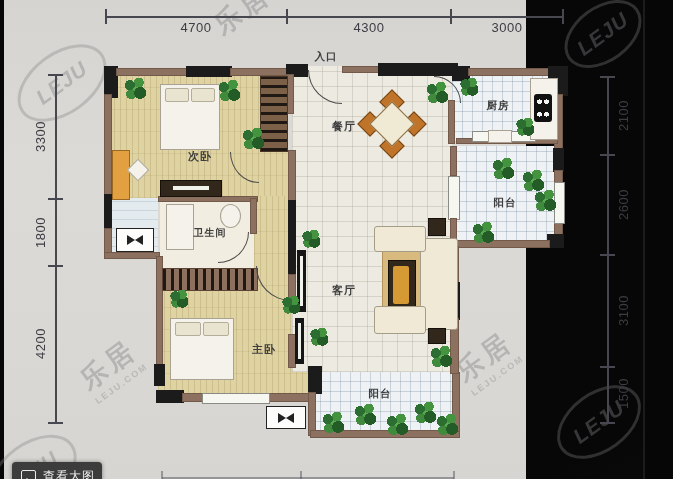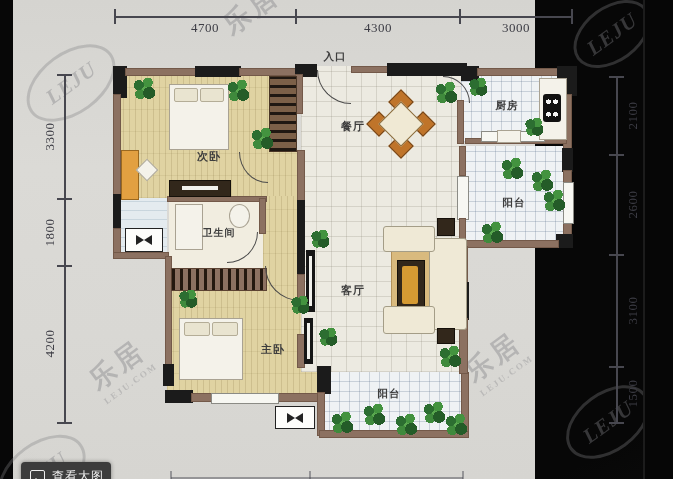--- a/index.html
+++ b/index.html
@@ -1,21 +1,21 @@
 <!DOCTYPE html>
 <html><head>
 <meta charset="utf-8">
 <style>
   html,body{margin:0;padding:0;background:#000;}
   #screen{position:relative;width:673px;height:479px;overflow:hidden;
           font-family:"Liberation Sans",sans-serif;background:#070707;}
   .abs{position:absolute;}
   
-  #paper{left:13px;top:0;width:522px;height:479px;
-         background:linear-gradient(180deg,#d5d4d0 0%,#dbdad6 35%,#d9d8d4 70%,#d6d5d1 100%);font-family:Liberation Serif, serif;}
+  #paper{left:4px;top:0;width:522px;height:479px;
+         background:linear-gradient(180deg,#d5d4d0 0%,#dbdad6 35%,#d9d8d4 70%,#d6d5d1 100%);}
   #vignette{left:0;top:0;width:643px;height:479px;pointer-events:none;
          background:radial-gradient(130% 120% at 48% 42%, rgba(255,255,255,0) 55%, rgba(110,108,102,0.16) 100%);}
   
   .black-band{left:643px;top:0;width:30px;height:479px;background:#060606;border-left:2px solid #1c1c1c;}
   
   .dim-line{background:#47474f;}
   .tick{background:#47474f;}
   .dim{color:#3c3c44;font-size:13px;letter-spacing:.5px;text-align:center;line-height:15px;}
   .vdim{transform:rotate(-90deg);}
   .faint{opacity:.45;}

